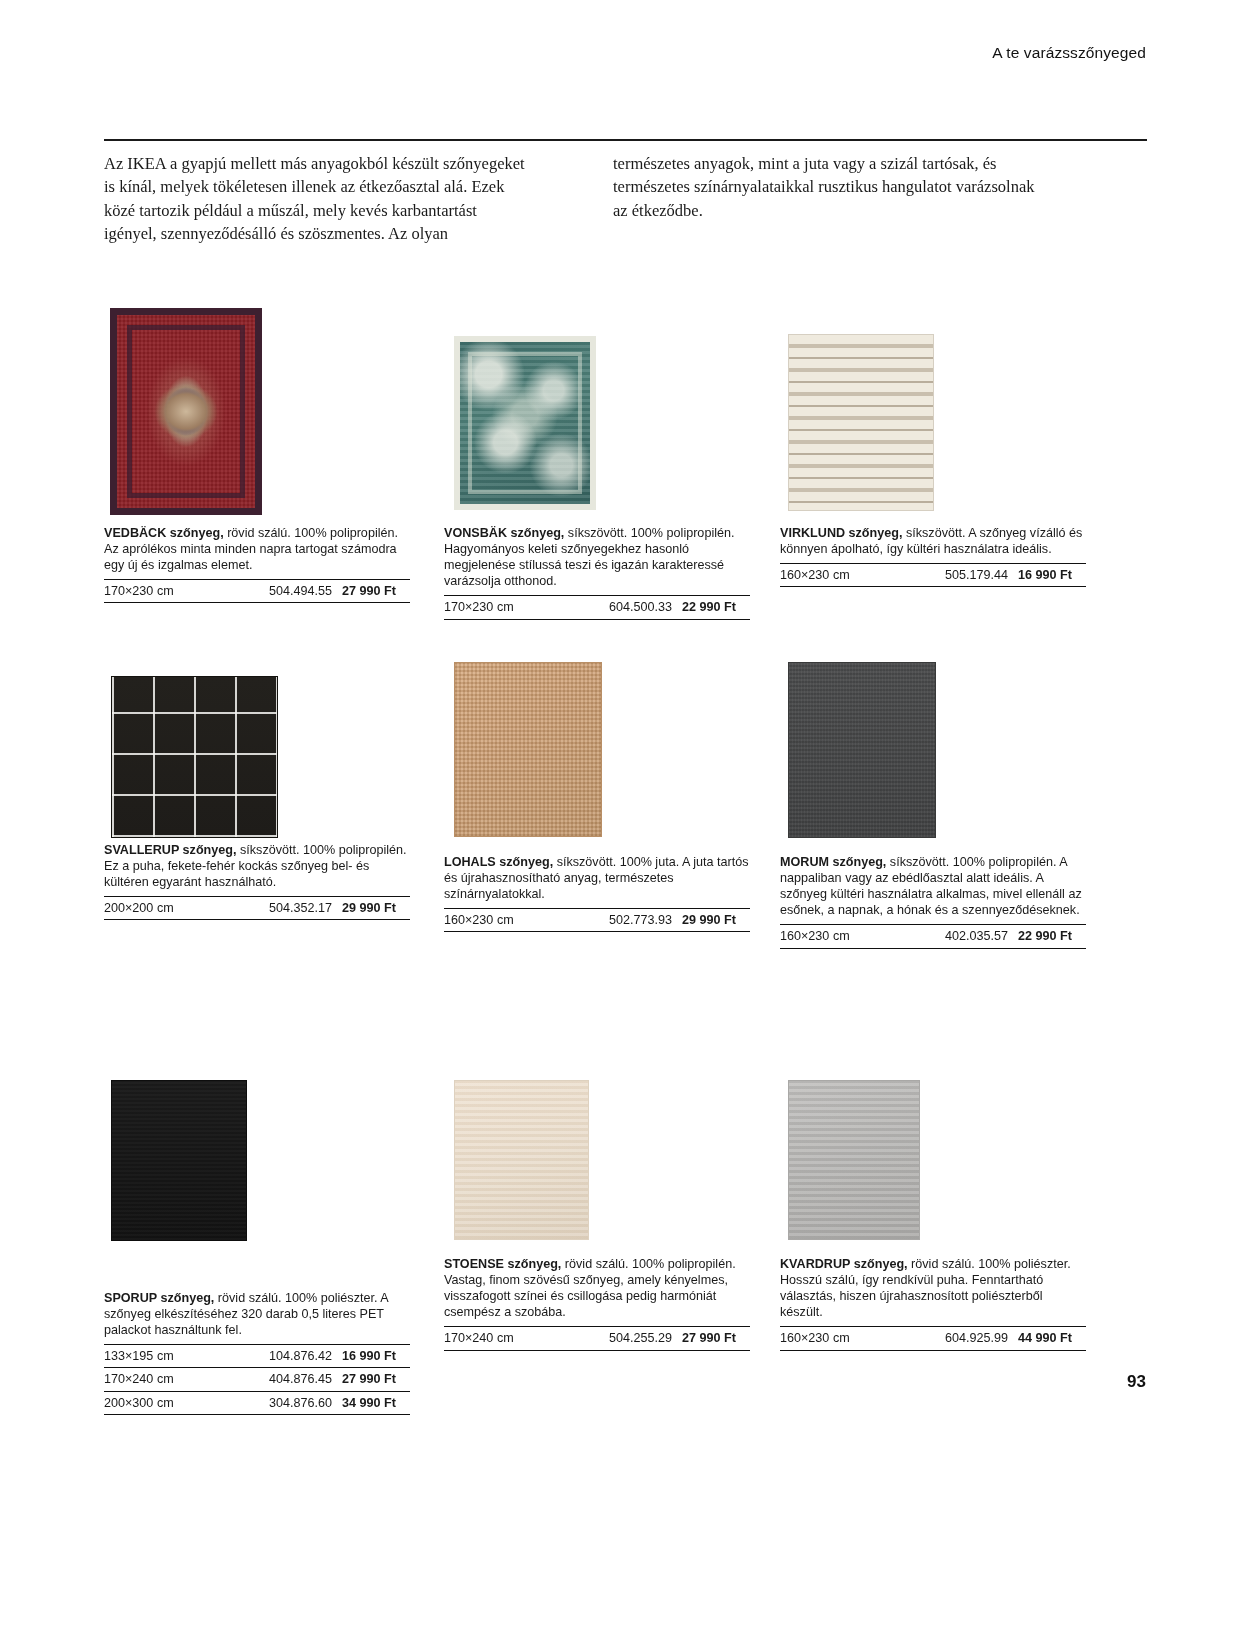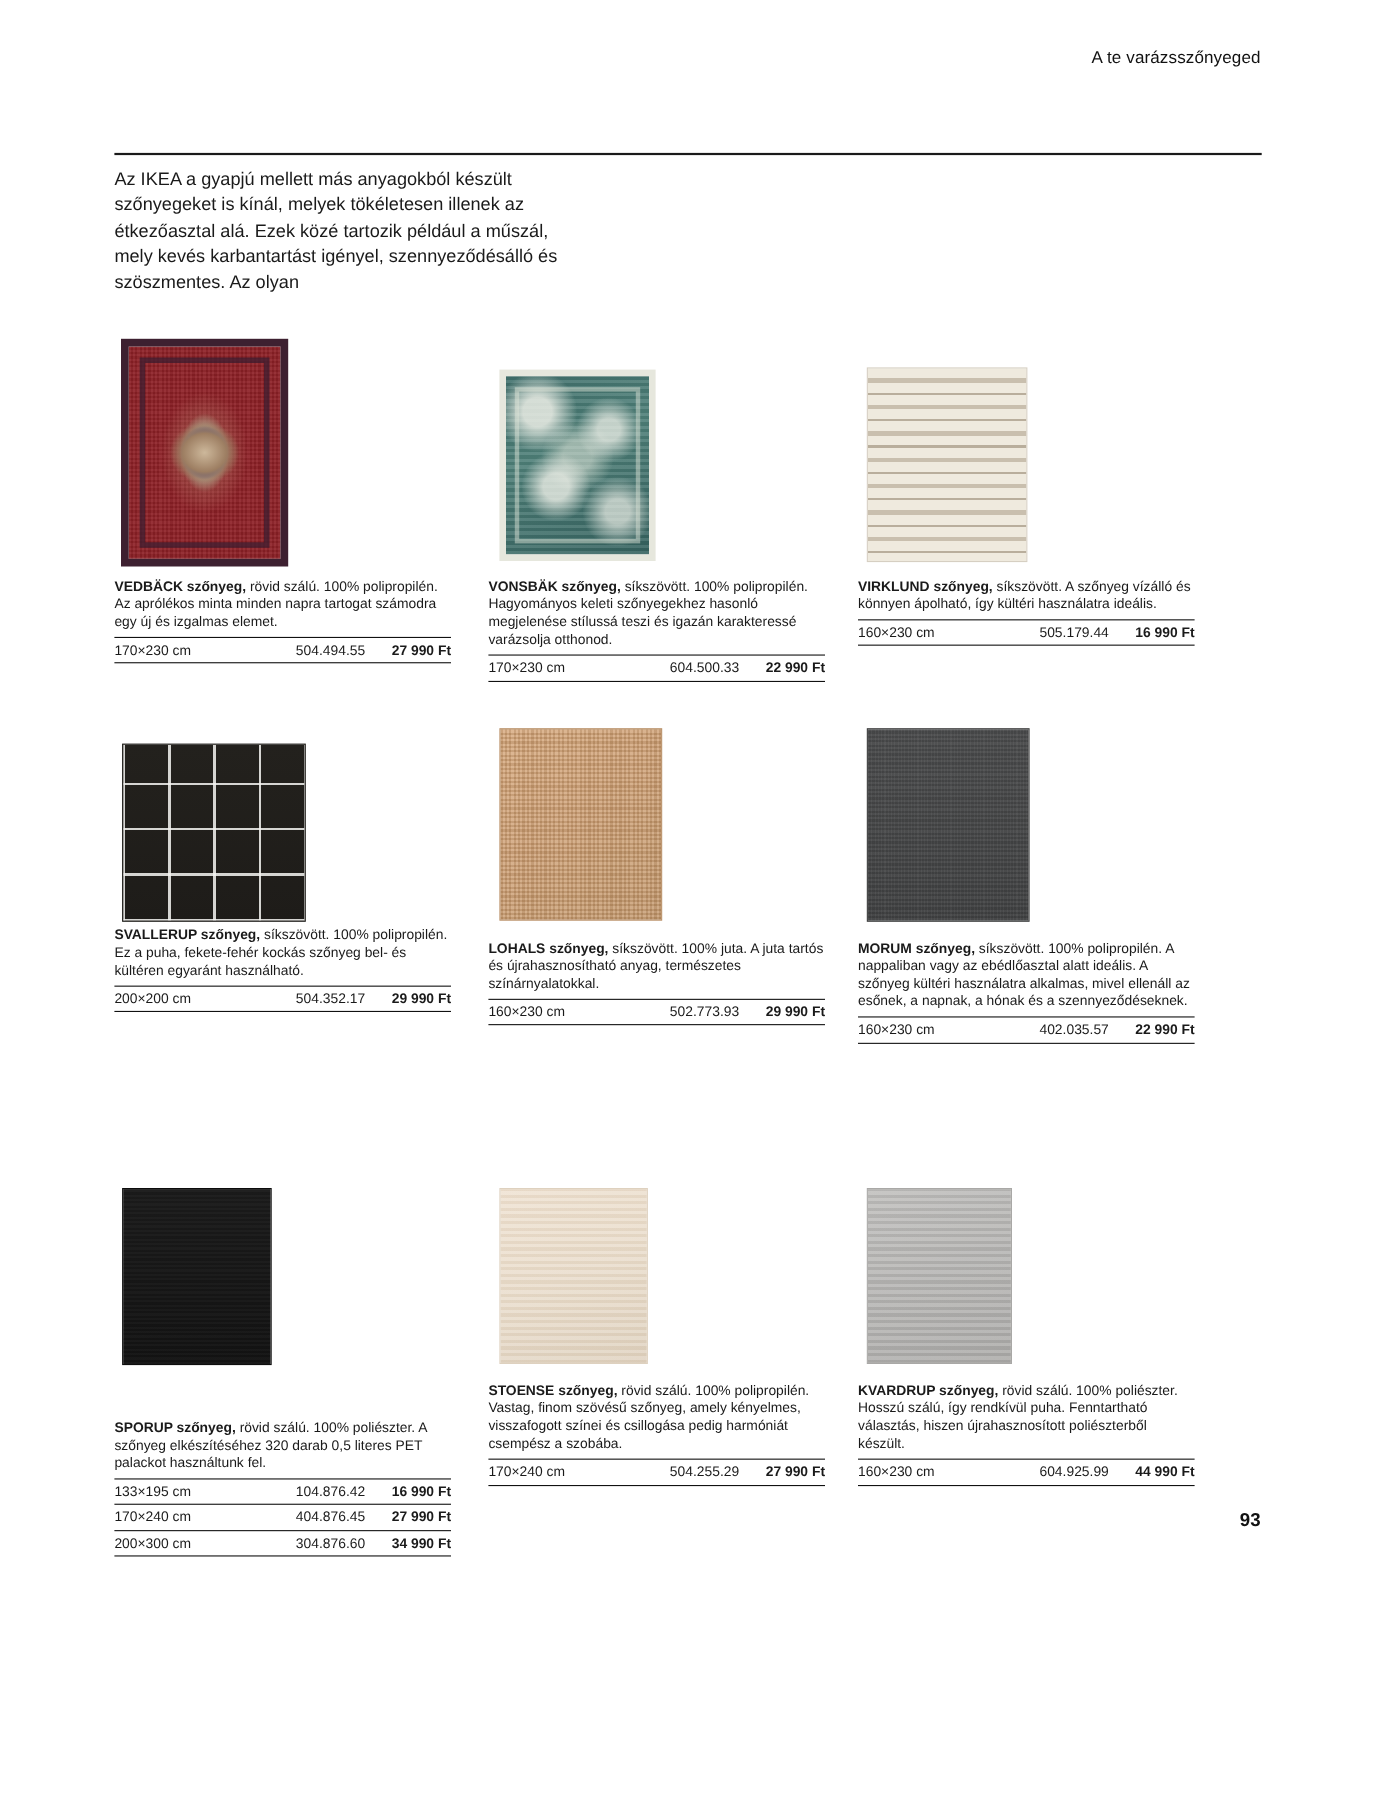--- a/index.html
+++ b/index.html
@@ -52,20 +52,21 @@
   }
 
   
   .intro {
     position: absolute;
     top: 152px;
     left: 104px;
     width: 1043px;
     display: flex;
     gap: 84px;
+    font-family: Liberation Serif, serif;
   }
   .intro-col {
     width: 425px;
     font-size: 16.5px;
     line-height: 1.42;
     color: #1a1a1a;
   }
   .intro-col p { margin: 0; }
 
   
@@ -125,21 +126,21 @@
   .pr-size { flex: 0 0 auto; }
   .pr-art {
     margin-left: auto;
     padding-right: 10px;
     white-space: nowrap;
   }
   .pr-price {
     font-weight: bold;
     white-space: nowrap;
     min-width: 68px;
-    text-align: right;
+    text-align: left;
   }
 
   
   .footer-note {
     position: absolute;
     bottom: 78px;
     left: 0;
     width: 1147px;
     text-align: right;
     font-size: 14.5px;
@@ -281,20 +282,23 @@
 <div class="page">
 
   <div class="running-head">A te varázsszőnyeged</div>
 
   <div class="title-rule"></div>
 
   <div class="intro">
     <div class="intro-col">
       <p>Az IKEA a gyapjú mellett más anyagokból készült szőnyegeket is kínál, melyek tökéletesen illenek az étkezőasztal alá. Ezek közé tartozik például a műszál, mely kevés karbantartást igényel, szennyeződésálló és szöszmentes. Az olyan</p>
     </div>
+    <div class="intro-col">
+      <p>természetes anyagok, mint a juta vagy a szizál tartósak, és természetes színárnyalataikkal rusztikus hangulatot varázsolnak az étkeződbe.</p>
+    </div>
   </div>
 
   <div class="grid">
 
     <div class="prow row1">
 
       <div class="cell c0">
         <div class="photo-wrap">
           <div class="photo rug rug-vedback" style="left:6px; top:8px; width:152px; height:207px;"></div>
         </div>

